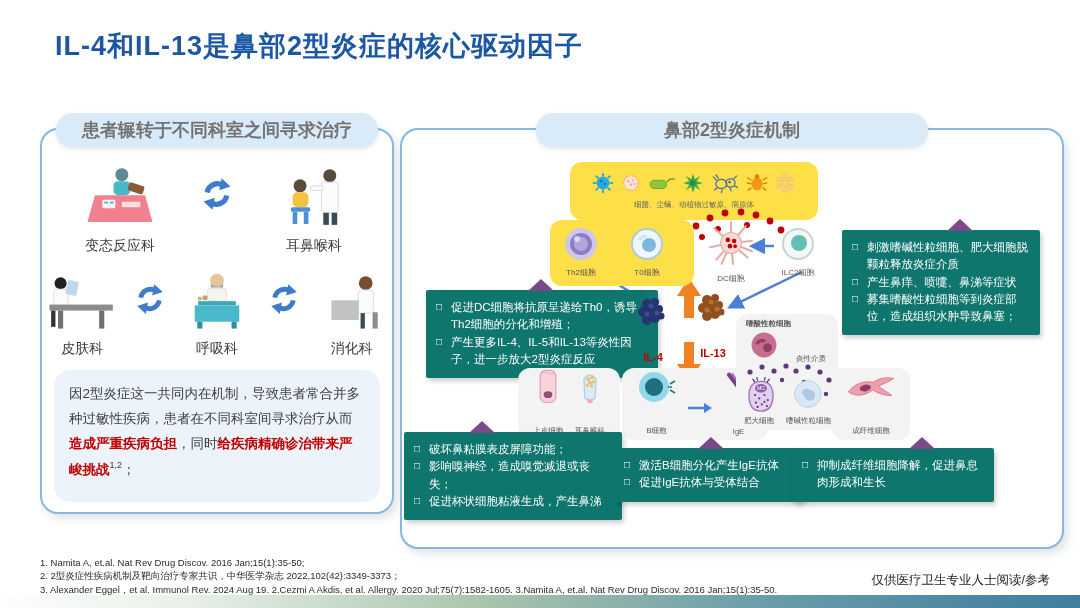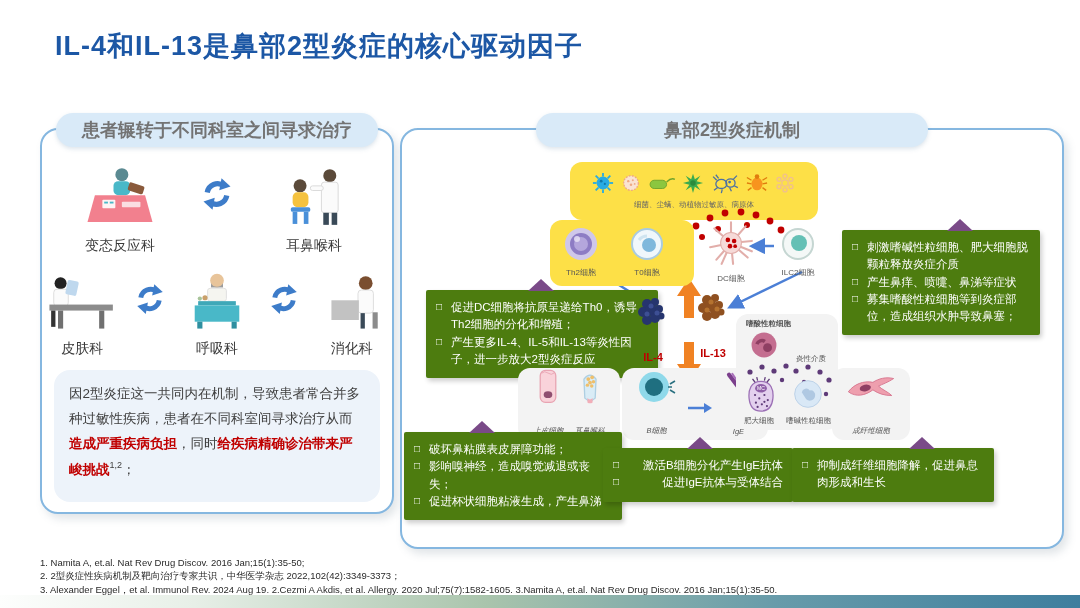--- a/index.html
+++ b/index.html
@@ -34,35 +34,35 @@
 
   
   .graybox{position:absolute;background:#fde047;border-radius:12px;}
   .cell{position:absolute;display:flex;flex-direction:column;align-items:center;}
   .cell .clabel{margin-top:1px;font-size:8px;color:#555;white-space:nowrap;}
   .allergens{left:168px;top:32px;width:248px;height:58px;display:flex;flex-direction:column;
              align-items:center;justify-content:center;}
   .allergen-row{display:flex;align-items:center;gap:6px;}
   .allergen-cap{font-size:7.5px;color:#666;margin-top:2px;}
 
-  .pbox{position:absolute;background:#4d7c0f;color:#fff;padding:9px 10px 10px 10px;border-radius:2px;
+  .pbox{position:absolute;background:#0f766e;color:#fff;padding:9px 10px 10px 10px;border-radius:2px;
         box-shadow:2px 3px 5px rgba(0,0,0,.2);}
   .pbox .tail{position:absolute;top:-11px;width:0;height:0;border-left:13px solid transparent;
         border-right:13px solid transparent;border-bottom:12px solid #7A4A88;}
   .pbox ul{margin:0;padding:0;list-style:none;}
   .pbox li{position:relative;padding-left:15px;font-size:11.5px;line-height:1.5;}
   .pbox li::before{content:"\25A1";position:absolute;left:0;top:0;font-size:10px;}
 
   .cyto{position:absolute;display:flex;flex-direction:column;align-items:center;}
   .cyto .cylabel{font-size:11px;font-weight:bold;color:#C00000;margin-top:17px;}
 
   .figbox{position:absolute;background:#F3F3F3;border-radius:12px;display:flex;
           align-items:flex-end;justify-content:space-evenly;padding:6px 4px 4px;}
   .fig{display:flex;flex-direction:column;align-items:center;}
-  .fig .clabel{margin-top:17px;font-size:7.5px;color:#555;white-space:nowrap;font-style:italic;}
+  .fig .clabel{margin-top:17px;font-size:7.5px;color:#555;white-space:nowrap;}
 
   .box3{position:absolute;background:#F3F3F3;border-radius:12px;}
   .box3 .tag{position:absolute;font-size:7.5px;color:#555;white-space:nowrap;}
 
   
   .refs{position:absolute;left:40px;top:556px;margin:0;padding:0;list-style:none;
         font-size:9.5px;line-height:1.4;color:#2A2A2A;}
   .disclaimer{position:absolute;right:30px;top:572px;font-size:12.5px;color:#222;}
   .bottombar{position:absolute;left:0;right:0;bottom:0;height:13px;
      background:linear-gradient(90deg,#FDFEFD 0%,#E7EFE7 18%,#A9C4AC 45%,#679BAA 72%,#3E7E9E 100%);}
@@ -496,35 +496,36 @@
     </div>
 
     <div class="pbox" style="left:2px;top:302px;width:198px;">
       <span class="tail" style="left:30%;"></span>
       <ul>
         <li><span>破坏鼻粘膜表皮屏障功能；</span></li>
         <li><span>影响嗅神经，造成嗅觉减退或丧失；</span></li>
         <li><span>促进杯状细胞粘液生成，产生鼻涕</span></li>
       </ul>
     </div>
-    <div class="pbox" style="left:201px;top:318px;width:170px;text-align:right;">
+    <div class="pbox" style="left:212px;top:318px;width:170px;">
       <span class="tail" style="left:44%;"></span>
       <ul>
         <li><span>激活B细胞分化产生IgE抗体</span></li>
         <li><span>促进IgE抗体与受体结合</span></li>
       </ul>
     </div>
     <div class="pbox" style="left:390px;top:318px;width:182px;">
       <span class="tail" style="left:58%;"></span>
       <ul>
         <li><span>抑制成纤维细胞降解，促进鼻息肉形成和生长</span></li>
       </ul>
     </div>
   </section>
 
   <ol class="refs">
     <li>1.  Namita A, et.al. Nat Rev Drug Discov. 2016 Jan;15(1):35-50;</li>
     <li>2.  2型炎症性疾病机制及靶向治疗专家共识，中华医学杂志 2022,102(42):3349-3373；</li>
     <li>3.  Alexander Eggel，et al. Immunol Rev. 2024 Aug 19.  2.Cezmi A Akdis, et al. Allergy. 2020 Jul;75(7):1582-1605.  3.Namita A, et.al. Nat Rev Drug Discov. 2016 Jan;15(1):35-50.</li>
   </ol>
+  <div class="disclaimer">仅供医疗卫生专业人士阅读/参考</div>
   <div class="bottombar"></div>
 
 </div>
 
 </body></html>

